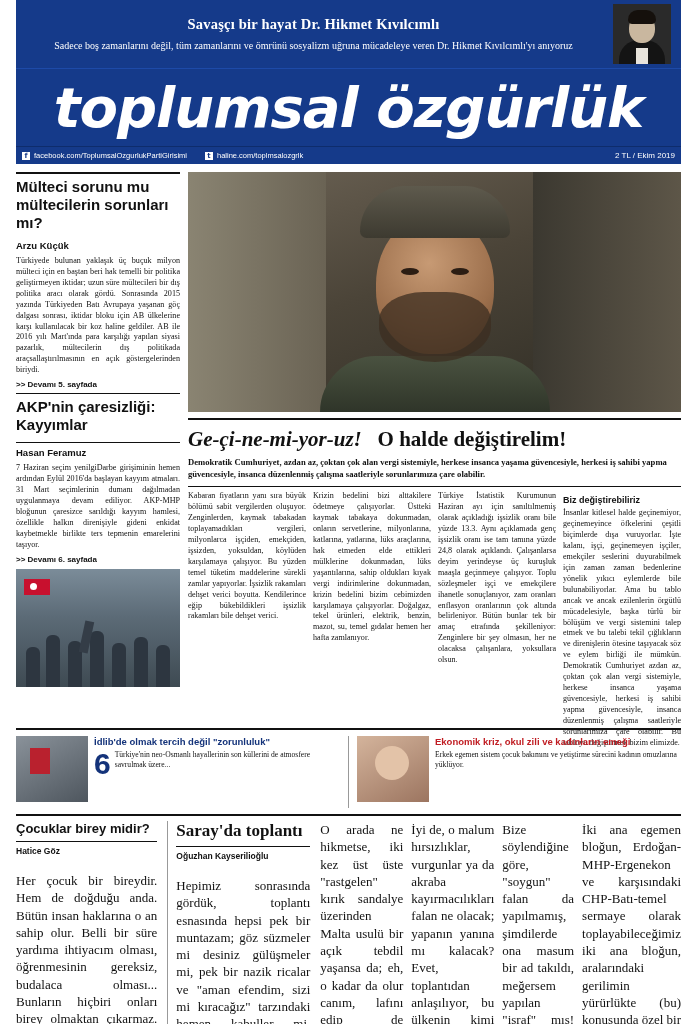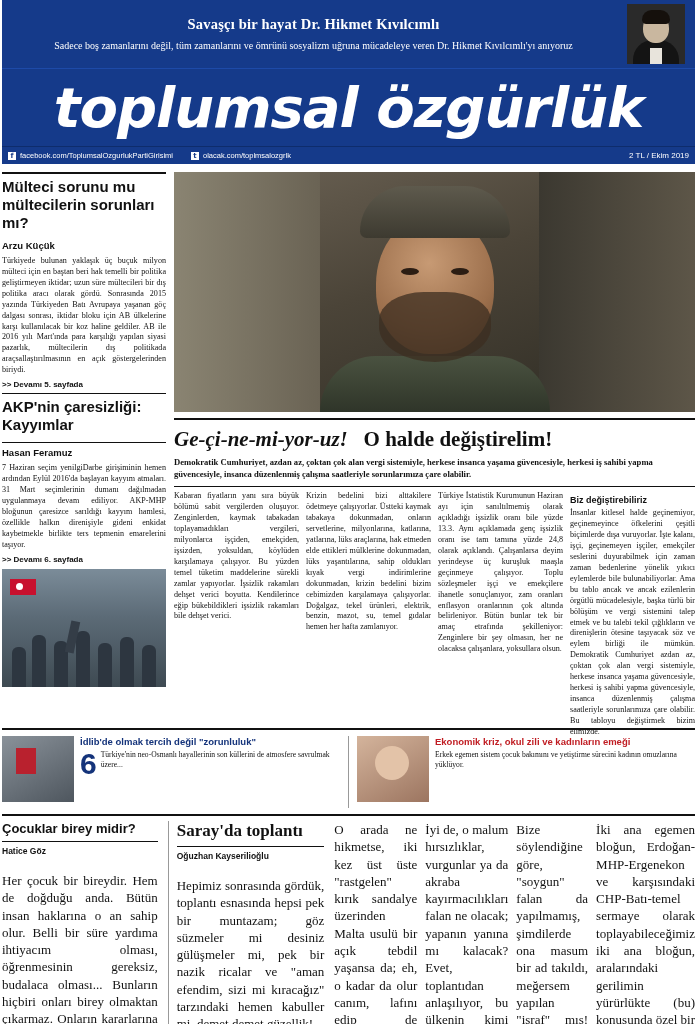--- a/index.html
+++ b/index.html
@@ -4,21 +4,21 @@
 <style>
   * { box-sizing: border-box; }
   html, body { margin:0; padding:0; }
   body {
     width: 697px; height: 1024px;
     background: #ffffff;
     font-family: "Liberation Serif", serif;
     color: #111;
     overflow: hidden;
   }
-  .page { width:697px; height:1024px; position:relative; padding: 0 2px; }
+  .page { width:697px; height:1024px; position:relative; padding: 0 16px; }
 
   
   .topbar {
     background:#153a8a;
     color:#fff;
     height:68px;
     display:flex;
     align-items:center;
     position:relative;
     padding: 4px 0 4px 0;
@@ -307,21 +307,21 @@
     <div class="masthead-title">toplumsal özgürlük</div>
   </div>
 
   <div class="socialbar">
     <div class="social-item">
       <span class="sq-icon">f</span>
       <span>facebook.com/ToplumsalOzgurlukPartiGirisimi</span>
     </div>
     <div class="social-item">
       <span class="sq-icon">t</span>
-      <span>olacak.com/toplmsalozgrlk</span>
+      <span>haline.com/toplmsalozgrlk</span>
     </div>
     <div class="price">2 TL / Ekim 2019</div>
   </div>
 
   <div class="main">
 
     <div class="col-left">
       <div class="rule-top"></div>
       <div class="headline-left">Mülteci sorunu mu mültecilerin sorunları mı?</div>
       <div class="byline">Arzu Küçük</div>

